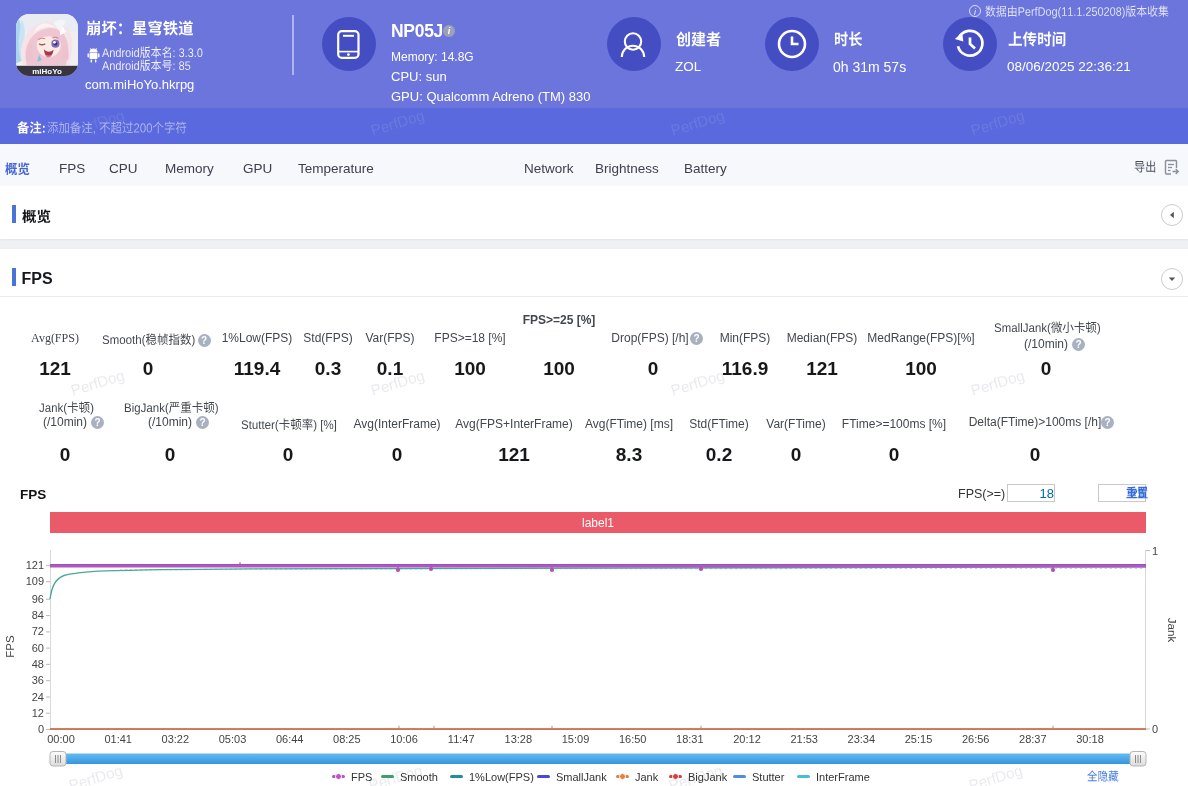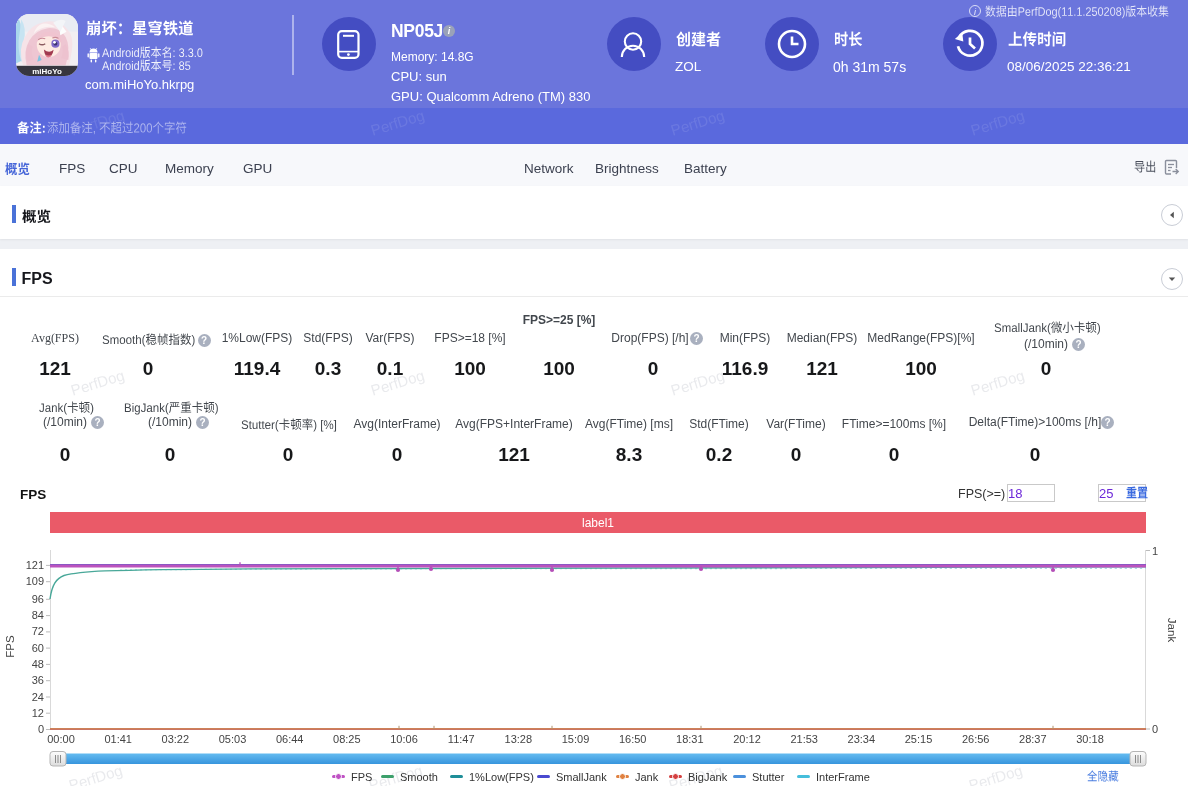--- a/index.html
+++ b/index.html
@@ -23,21 +23,21 @@
 .qa{position:absolute;width:13px;height:13px;border-radius:50%;background:#a9b0bf;color:#fff;font-size:10px;line-height:13.5px;text-align:center;font-weight:bold;}
 
 .wm{position:absolute;font-size:15px;color:rgba(120,125,140,0.16);transform:rotate(-17deg);white-space:nowrap;}
 .wmw{position:absolute;font-size:15px;color:rgba(255,255,255,0.10);transform:rotate(-17deg);white-space:nowrap;}
 
 #legend{position:absolute;top:768px;left:0;width:1188px;height:18px;}
 .litem{position:absolute;top:0;height:18px;}
 .lmark{position:absolute;top:6.5px;width:13px;height:3.5px;border-radius:2px;}
 .ldot{position:absolute;top:4.75px;left:3px;width:7px;height:7px;border-radius:50%;border:1.8px solid #fff;box-sizing:border-box;}
 .ltext{position:absolute;left:19px;top:3px;font-size:11px;color:#333;white-space:nowrap;}
-input.fbox{position:absolute;width:46px;height:16px;border:1px solid #c9c9c9;text-align:left;font-size:13px;color:#6d28d9;font-family:"Liberation Sans",sans-serif;padding:0;background:#fff;}
+input.fbox{position:absolute;width:46px;height:16px;border:1px solid #c9c9c9;text-align:right;font-size:13px;color:#0369a1;font-family:"Liberation Sans",sans-serif;padding:0;background:#fff;}
 </style>
 </head>
 <body>
 <div id="page">
 
   <div id="header">
 
     <svg class="abs" style="left:16px;top:14px;" width="62" height="62" viewBox="0 0 70 70">
       <defs>
         <clipPath id="iconclip">
@@ -159,20 +159,21 @@
   </div>
 
   <div id="tabs">
     <svg class="abs" style="left:4.0px;top:17.5px;" width="27" height="20" viewBox="0 0 27 20">
         <path transform="translate(1,11.88) scale(0.9200,1)" d="M1.8 -11.5V-8.7H0.6V-7.3H1.8V-7.2C1.5 -5.6 0.9 -3.7 0.2 -2.5C0.5 -2.2 0.8 -1.6 1 -1.1C1.3 -1.6 1.6 -2.3 1.8 -3.1V1.2H3.2V-4.7C3.4 -4.2 3.6 -3.6 3.8 -3.3L4.5 -4.5V-2.4C4.5 -1.7 4.2 -1.2 3.9 -1C4.1 -0.8 4.5 -0.2 4.7 0.1C4.9 -0.2 5.2 -0.5 7.2 -1.7L7.4 -1.1L8.5 -1.7C8.3 -2.4 7.8 -3.5 7.4 -4.4L6.3 -3.9C6.5 -3.6 6.7 -3.2 6.8 -2.8L5.8 -2.3V-4.8H7.9V-5.8C8.1 -5.5 8.3 -5 8.4 -4.7C8.5 -4.8 9 -4.9 9.4 -4.9H9.8C9.4 -3.1 8.5 -1.1 6.9 0.5C7.2 0.6 7.8 1 8 1.3C9 0.3 9.7 -0.8 10.2 -2V-0.4C10.2 0.3 10.2 0.5 10.4 0.8C10.6 1 10.9 1 11.2 1C11.4 1 11.7 1 11.9 1C12.1 1 12.3 1 12.5 0.8C12.7 0.7 12.8 0.5 12.9 0.2C13 -0.1 13 -0.9 13 -1.5C12.8 -1.6 12.4 -1.8 12.2 -2C12.2 -1.4 12.2 -0.8 12.2 -0.6C12.2 -0.5 12.1 -0.4 12.1 -0.3C12 -0.2 11.9 -0.2 11.9 -0.2C11.8 -0.2 11.7 -0.2 11.6 -0.2C11.5 -0.2 11.5 -0.3 11.4 -0.3C11.4 -0.3 11.4 -0.4 11.4 -0.5V-4.3H11L11.2 -4.9H12.9L13 -6.2H11.4C11.6 -7.4 11.6 -8.5 11.7 -9.5H12.8V-10.8H8.4V-9.5H10.4C10.4 -8.5 10.3 -7.4 10.1 -6.2H9.5L9.9 -8.8H8.7C8.6 -8.2 8.4 -6.5 8.3 -6.2C8.2 -6 8.1 -5.9 7.9 -5.9V-10.8H4.5V-4.7C4.3 -5.1 3.5 -6.7 3.2 -7.1V-7.3H4.3V-8.7H3.2V-11.5ZM6.8 -7.2V-6H5.8V-7.2ZM6.8 -8.4H5.8V-9.5H6.8Z M22.4 -8.2C22.9 -7.6 23.4 -6.8 23.6 -6.2L25.1 -6.8C24.9 -7.3 24.3 -8.2 23.8 -8.7ZM14.8 -10.7V-6.8H16.4V-10.7ZM17.7 -11.3V-6.3H19.3V-11.3ZM15.8 -6V-1.6H17.4V-4.6H23.2V-1.8H24.9V-6ZM21.2 -11.5C20.8 -10 20.2 -8.4 19.5 -7.4C19.8 -7.2 20.5 -6.8 20.8 -6.6C21.3 -7.2 21.7 -8 22 -8.9H26.3V-10.3H22.5L22.7 -11.2ZM19.3 -4.1V-3C19.3 -2.2 18.9 -0.9 14.2 -0.1C14.6 0.3 15.1 0.9 15.3 1.2C18.4 0.5 19.8 -0.4 20.5 -1.3V-0.7C20.5 0.6 20.9 1 22.5 1C22.9 1 24.2 1 24.5 1C25.8 1 26.2 0.6 26.4 -1C25.9 -1.1 25.3 -1.3 25 -1.5C24.9 -0.5 24.8 -0.3 24.4 -0.3C24 -0.3 23 -0.3 22.8 -0.3C22.2 -0.3 22.1 -0.4 22.1 -0.7V-2.5H21C21 -2.6 21 -2.8 21 -3V-4.1Z" fill="#4565d8"></path>
       </svg>
     <div class="tab" style="left:59px;">FPS</div>
     <div class="tab" style="left:109px;">CPU</div>
     <div class="tab" style="left:165px;">Memory</div>
     <div class="tab" style="left:243px;">GPU</div>
+    <div class="tab" style="left:298px;">Temperature</div>
     <div class="tab" style="left:516px;margin-left:8px;">Network</div>
     <div class="tab" style="left:595px;">Brightness</div>
     <div class="tab" style="left:684px;">Battery</div>
     <svg class="abs" style="left:1132.5px;top:16.0px;" width="25" height="20" viewBox="0 0 25 20">
         <path transform="translate(1,11.44) scale(0.8600,1)" d="M2.7 -2.4C3.6 -1.7 4.5 -0.7 4.9 -0L5.6 -0.7C5.2 -1.3 4.3 -2.2 3.5 -2.9H8.4V-0.1C8.4 0.1 8.3 0.1 8.1 0.1C7.8 0.1 6.9 0.1 5.9 0.1C6.1 0.4 6.2 0.7 6.3 1C7.5 1 8.3 1 8.8 0.8C9.3 0.7 9.4 0.5 9.4 -0.1V-2.9H12.3V-3.8H9.4V-4.8H8.4V-3.8H0.8V-2.9H3.3ZM1.8 -10V-6.6C1.8 -5.4 2.4 -5.1 4.5 -5.1C5 -5.1 9.2 -5.1 9.7 -5.1C11.4 -5.1 11.8 -5.4 12 -6.8C11.7 -6.8 11.3 -6.9 11 -7.1C10.9 -6.1 10.7 -5.9 9.7 -5.9C8.8 -5.9 5.2 -5.9 4.5 -5.9C3 -5.9 2.8 -6.1 2.8 -6.6V-7.3H10.7V-10.4H1.8ZM2.8 -9.5H9.8V-8.2H2.8Z M14.4 -4.4V0.3H23.6V1H24.6V-4.4H23.6V-0.7H20V-5.3H24.1V-9.8H23.1V-6.2H20V-10.9H18.9V-6.2H16V-9.7H14.9V-5.3H18.9V-0.7H15.4V-4.4Z" fill="#4a4f5c"></path>
       </svg>
     <svg class="abs" style="left:1163px;top:15px;" width="17" height="17" viewBox="0 0 17 17">
       <path d="M13.5,9 L13.5,2.5 a1,1 0 0 0 -1,-1 L3.5,1.5 a1,1 0 0 0 -1,1 L2.5,14 a1,1 0 0 0 1,1 L8,15" fill="none" stroke="#8a8f9c" stroke-width="1.4"></path>
       <line x1="5" y1="5.5" x2="11" y2="5.5" stroke="#8a8f9c" stroke-width="1.3"></line>
       <line x1="5" y1="8.5" x2="9" y2="8.5" stroke="#8a8f9c" stroke-width="1.3"></line>

